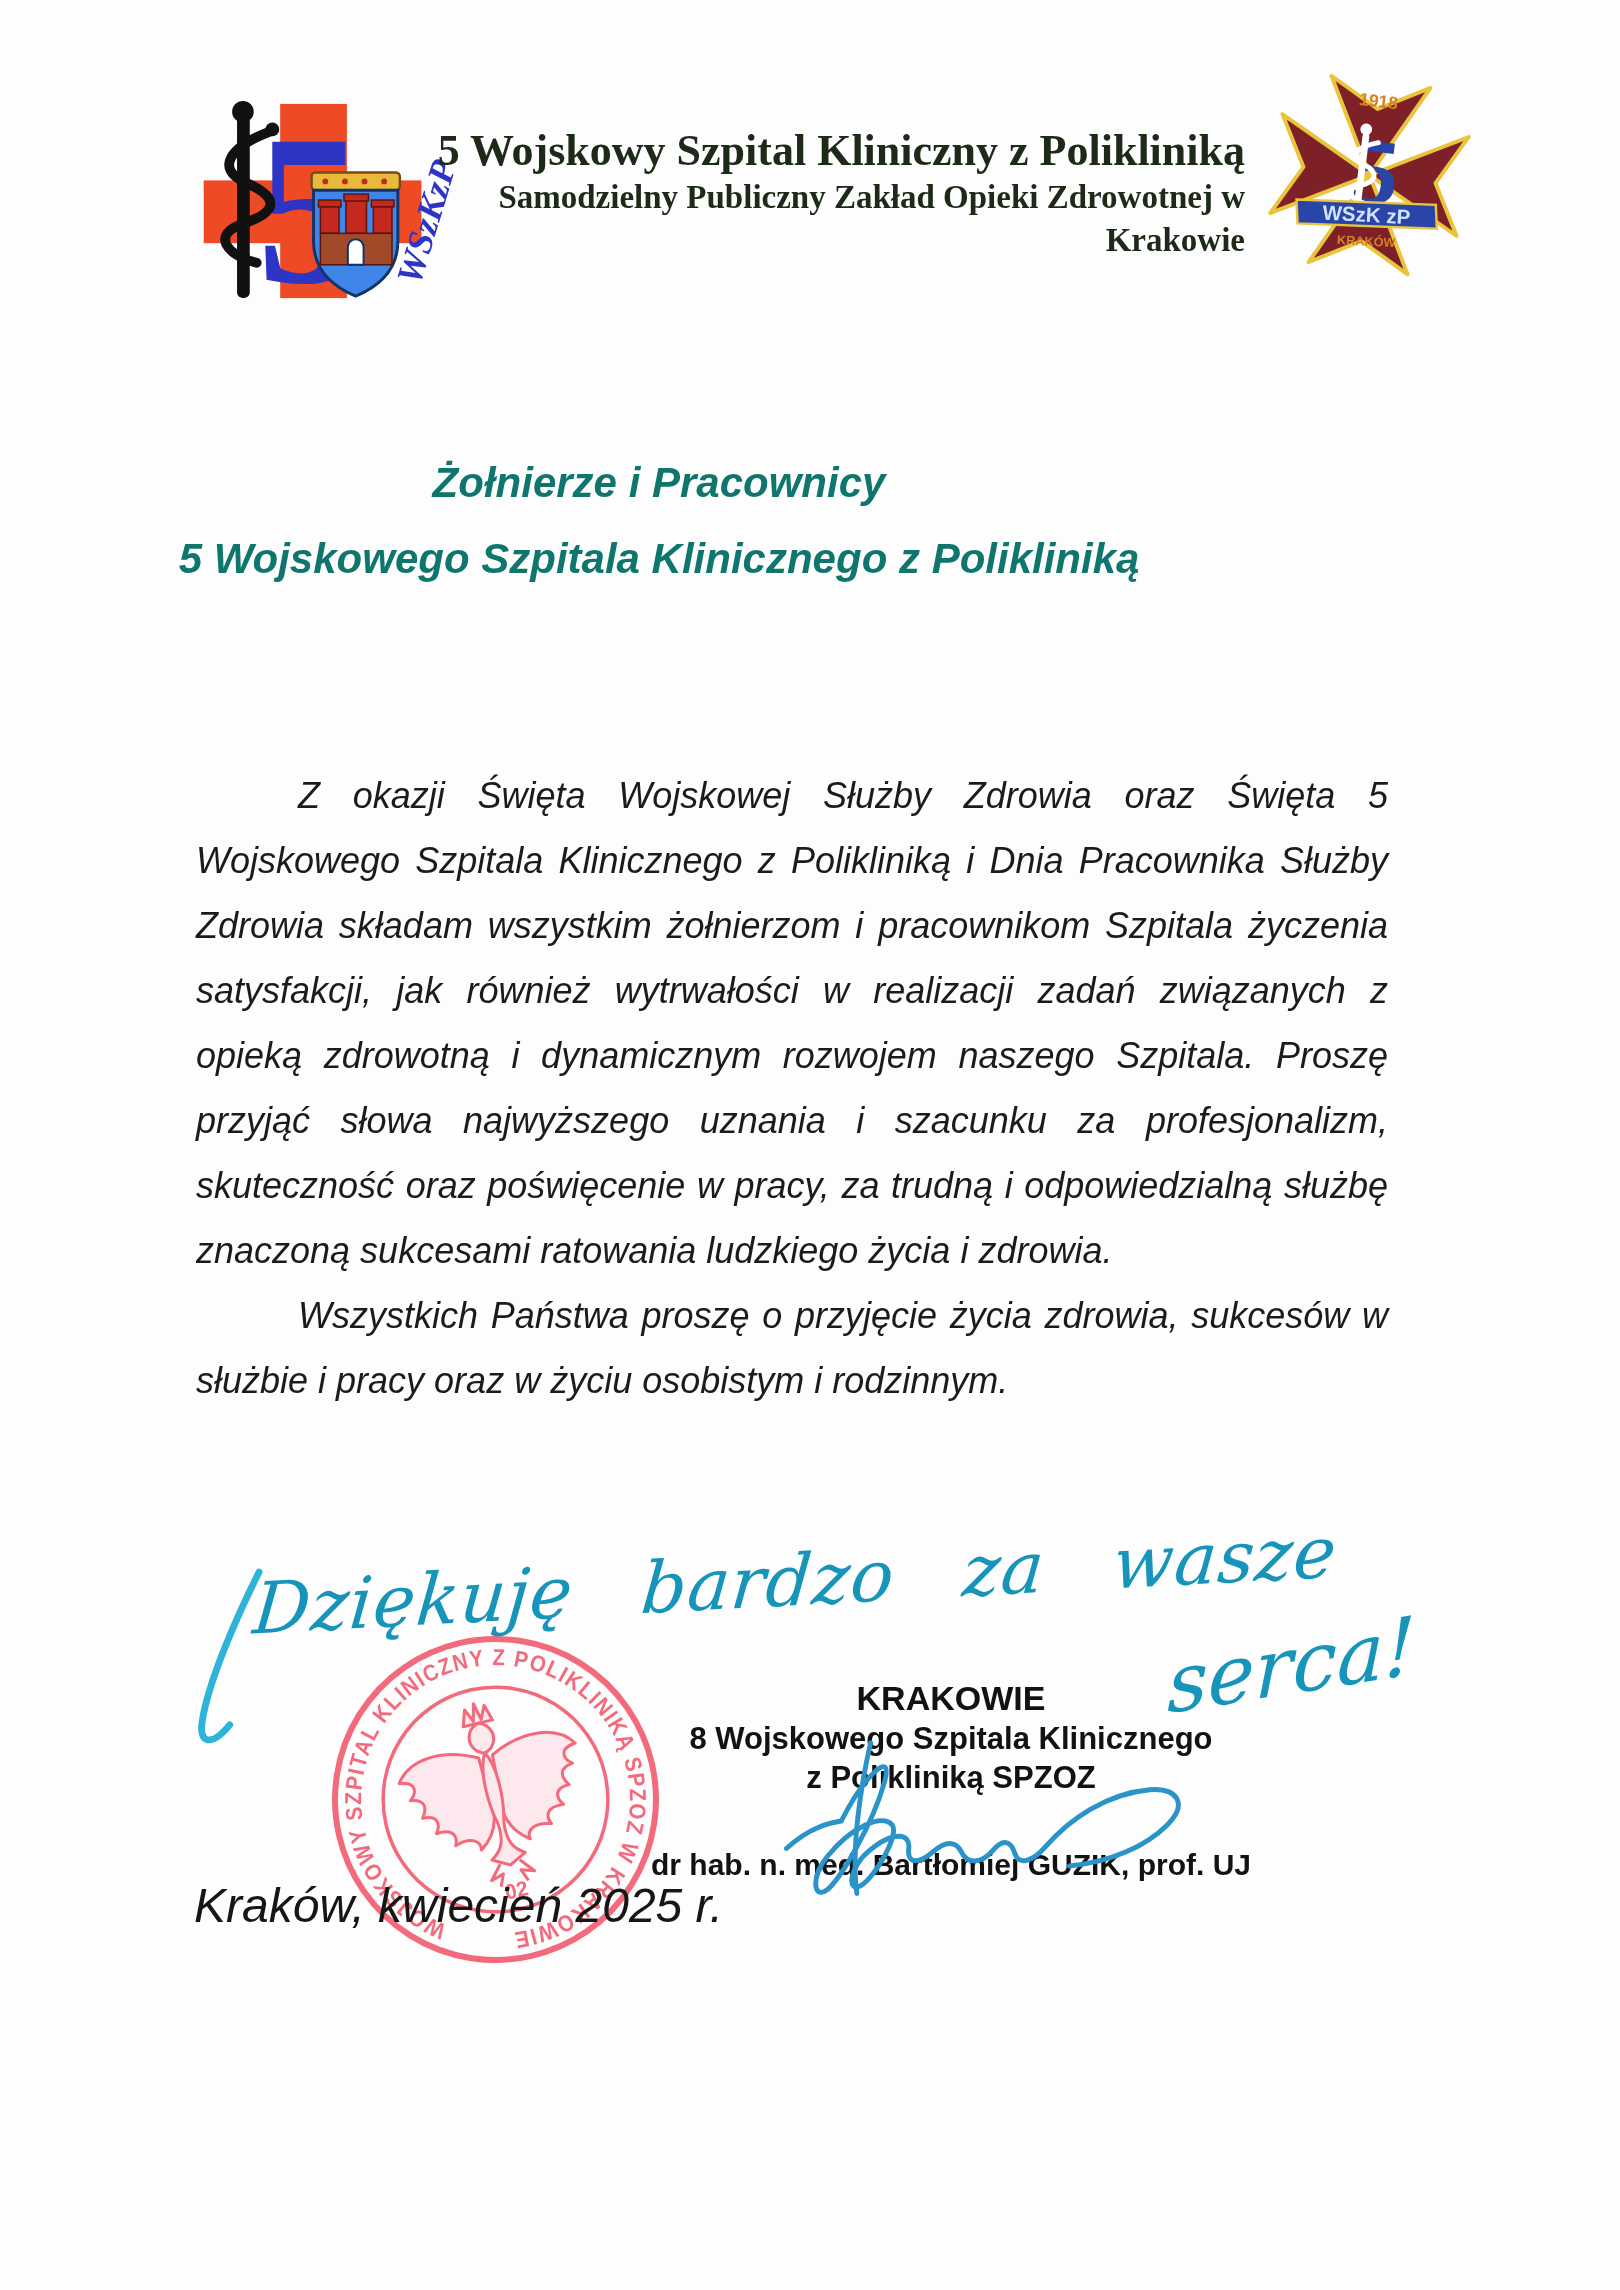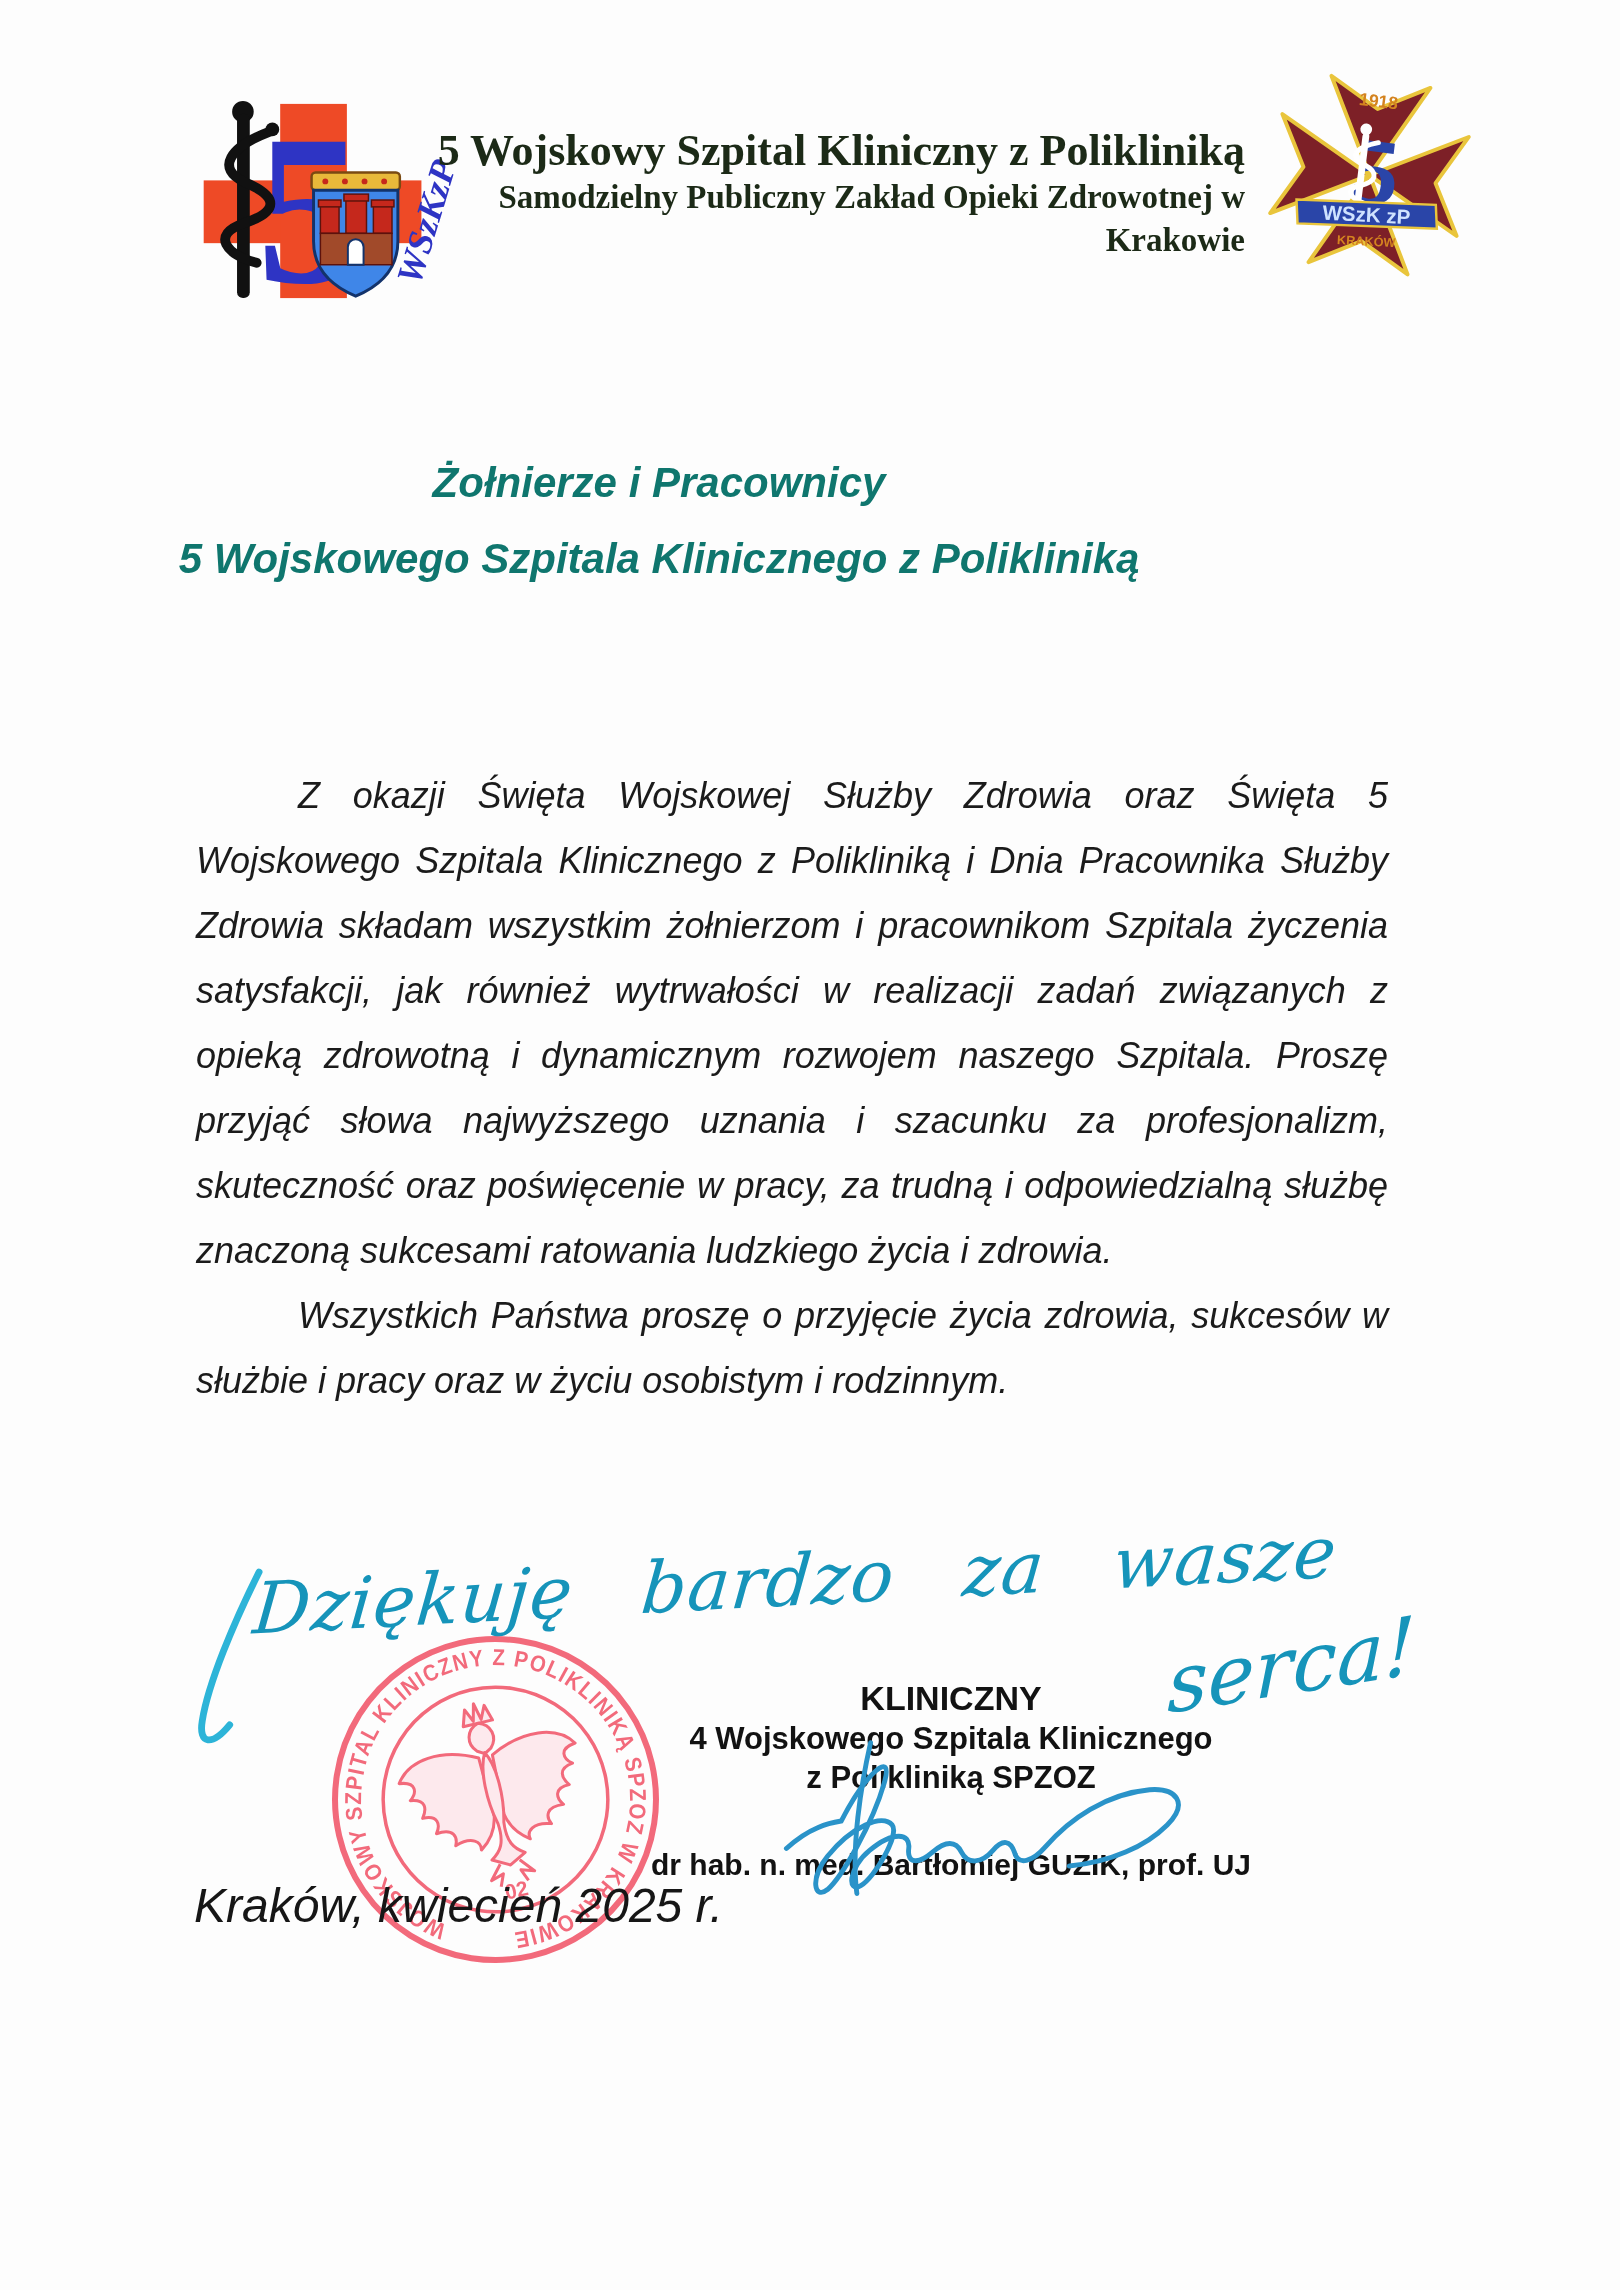--- a/index.html
+++ b/index.html
@@ -160,22 +160,22 @@
       <path d="M170,92 C183,96 186,110 177,119 L170,123 L163,119 C154,110 157,96 170,92 Z"></path>
       <path d="M163,126 C128,108 94,112 80,133 C98,135 95,146 87,152 C103,154 101,164 95,172 C111,172 111,182 105,190 C123,188 125,198 121,206 C139,200 147,208 145,216 C157,208 163,197 165,186 Z"></path>
       <path d="M177,126 C212,108 246,112 260,133 C242,135 245,146 253,152 C237,154 239,164 245,172 C229,172 229,182 235,190 C217,188 215,198 219,206 C201,200 193,208 195,216 C183,208 177,197 175,186 Z"></path>
       <path d="M170,122 C179,138 179,170 173,194 C171,214 177,222 187,228 L170,237 L153,228 C163,222 169,214 167,194 C161,170 161,138 170,122 Z"></path>
       <path d="M160,234 L148,248 L161,244 L156,256 M180,234 L192,248 L179,244 L184,256" fill="none"></path>
     </g>
     <text x="170" y="270" text-anchor="middle" font-family="'Liberation Sans',sans-serif" font-size="21" font-weight="bold" fill="#f25f72">02</text>
   </svg>
 
   <div class="sig-block">
-    <div class="sig-role">KLINICZNY</div>
-    <div class="sig-org">4 Wojskowego Szpitala Klinicznego</div>
+    <div class="sig-role">KRAKOWIE</div>
+    <div class="sig-org">8 Wojskowego Szpitala Klinicznego</div>
     <div class="sig-org">z Polikliniką SPZOZ</div>
     <div class="sig-name">dr hab. n. med. Bartłomiej GUZIK, prof. UJ</div>
   </div>
 
   <svg class="autograph" width="490" height="186" viewBox="0 0 500 190">
     <g fill="none" stroke="#2a93c9" stroke-width="5" stroke-linecap="round">
       <path d="M128,14 C118,58 108,122 114,168"></path>
       <path d="M42,122 C66,100 86,96 98,94 C124,44 152,20 142,55 C130,97 98,152 84,164 C70,175 66,152 84,130 C108,100 140,86 150,98 C158,108 132,152 118,160 C104,168 105,142 127,124 C151,104 169,106 167,122 C165,138 177,138 191,126 C205,114 215,114 221,126 C227,138 241,138 253,124 C263,112 271,114 275,126 C279,140 293,136 307,120 C331,92 369,66 413,62 C441,60 453,76 431,98 C409,120 373,136 331,140"></path>
     </g>
   </svg>

